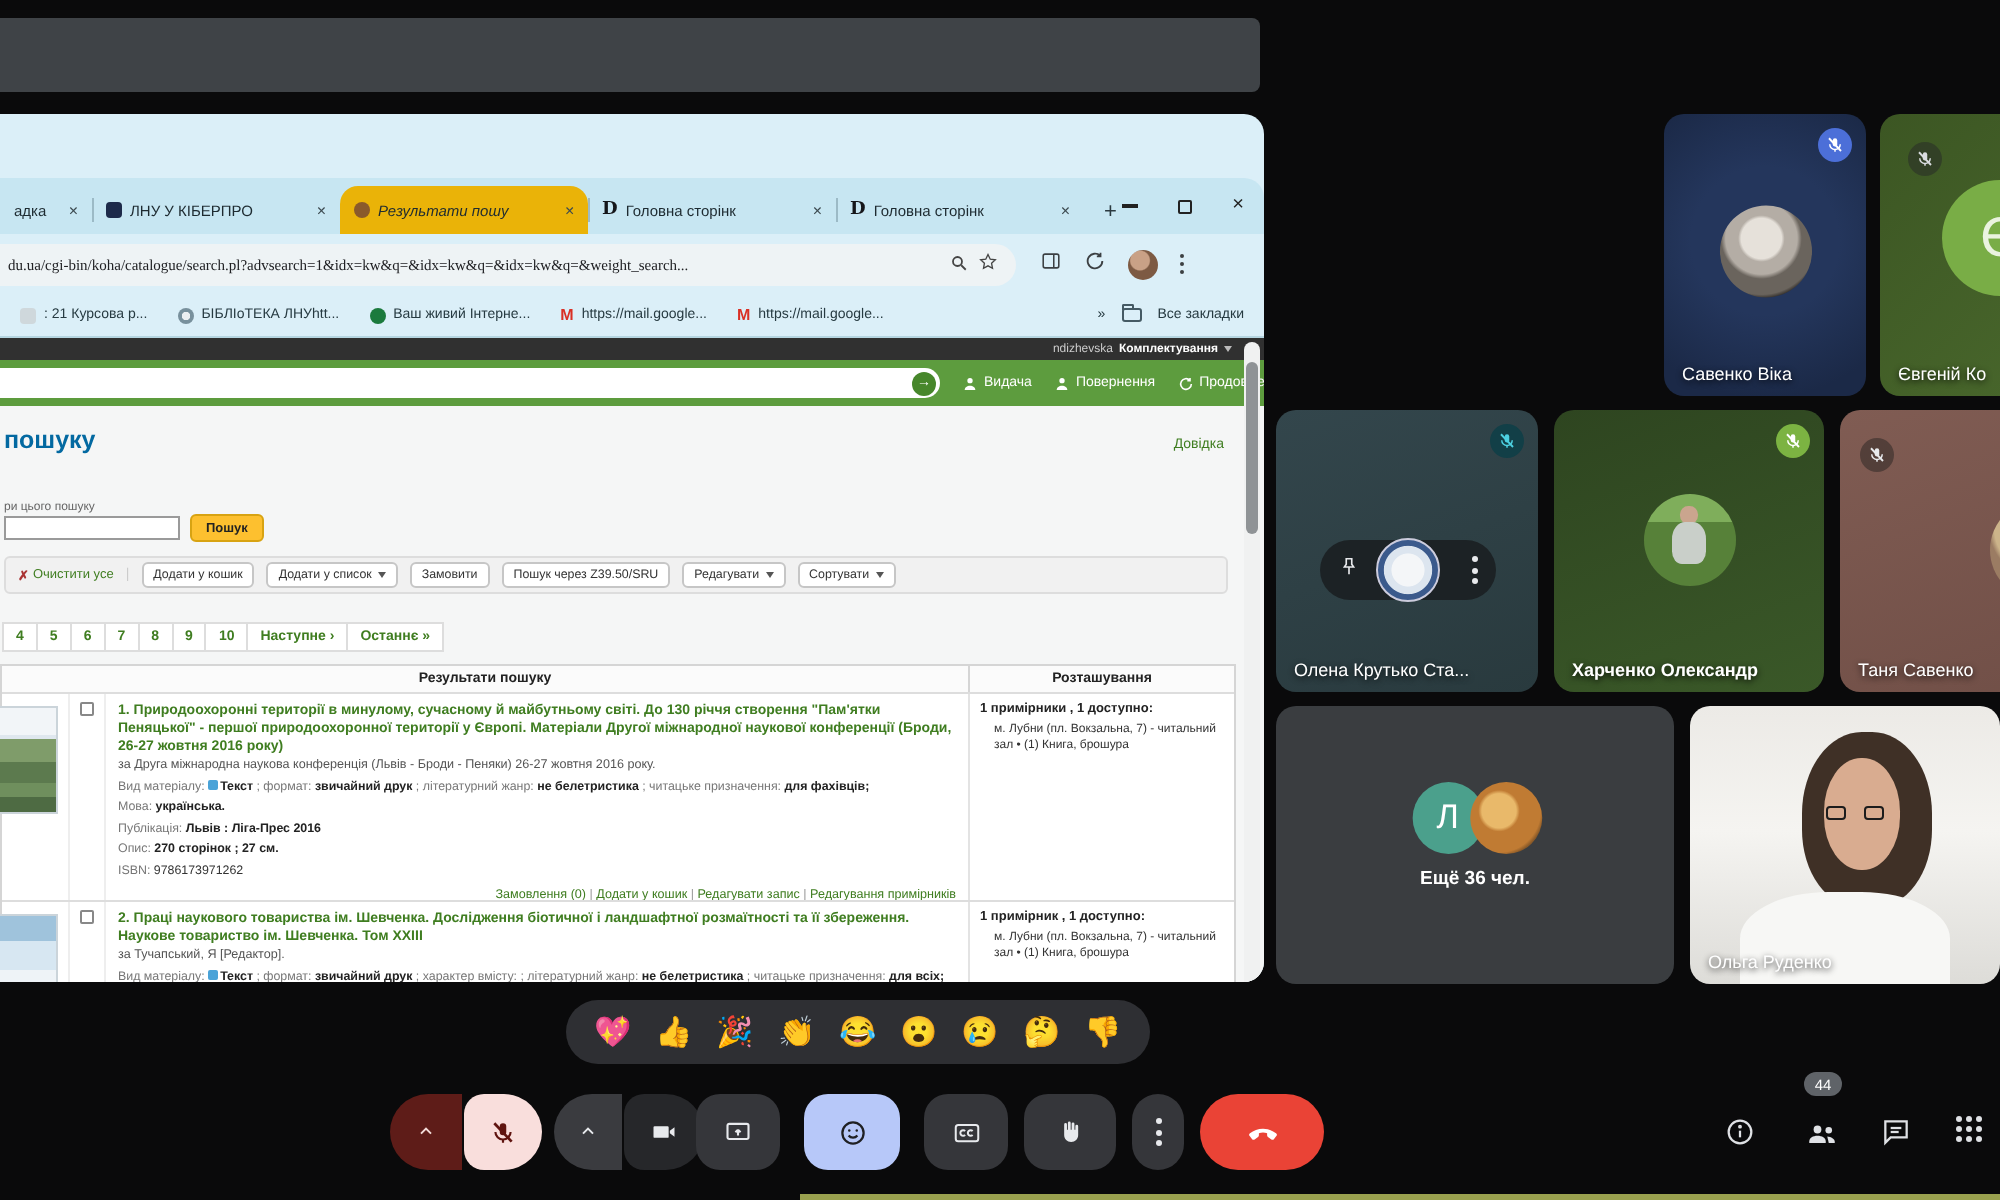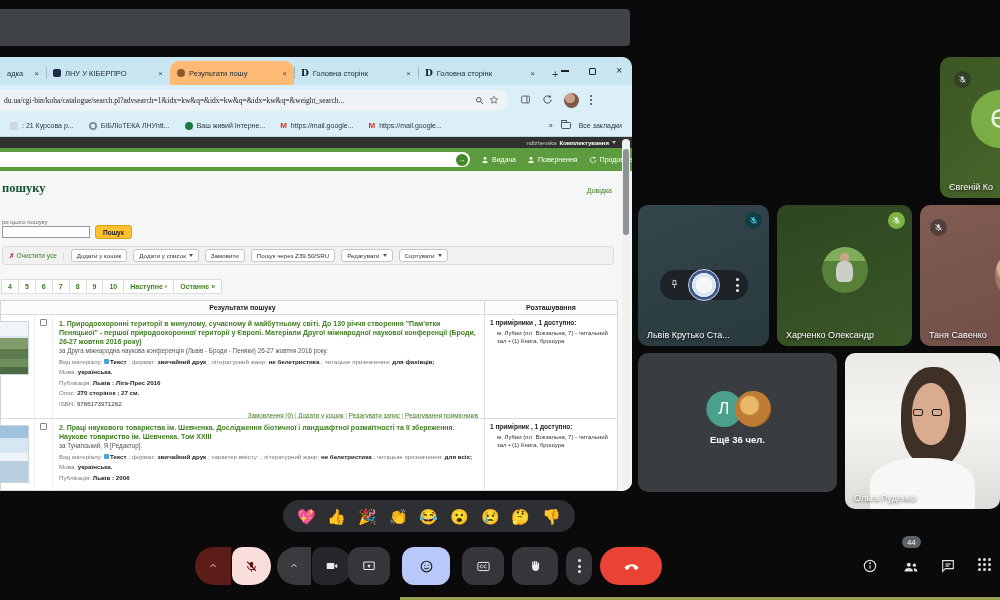--- a/index.html
+++ b/index.html
@@ -5,26 +5,26 @@
   * { margin:0; padding:0; box-sizing:border-box; }
   html,body { background:#000; }
   #stage { position:relative; width:1000px; height:600px; background:#0a0a0b; overflow:hidden;
            font-family:"Liberation Sans", sans-serif; }
 
   
   .desk-strip { position:absolute; left:0; top:9px; width:630px; height:37px; background:#3f4347; border-radius:0 4px 4px 0; }
   .browser { position:absolute; left:0; top:57px; width:632px; height:434px; background:#dbeff8;
              border-radius:0 10px 10px 0; overflow:hidden; }
 
-  .tabstrip { height:28px; background:#c7e6f2; display:flex; align-items:flex-end; position:relative; border-radius:0 10px 0 0; }
+  .tabstrip { height:28px; background:#c7e6f2; display:flex; align-items:flex-end; position:relative; border-radius:0 10px 0 0;margin-top:32px; }
   .tab { height:24px; display:flex; align-items:center; gap:4px; padding:0 7px; font-size:7.5px; color:#1e2b31;
          width:124px; border-radius:9px 9px 0 0; position:relative; }
   .tab .sep { position:absolute; left:0; top:6px; height:12px; width:1px; background:#9cbac6; }
   .tab.partial { width:46px; border-radius:0; }
-  .tab.active { background:#fdba74; }
+  .tab.active { background:#eab308;font-style:italic; }
   .fav { width:8px; height:8px; flex:none; border-radius:2px; }
   .fav.f-lnu { background:#1d2a4a; }
   .fav.f-koha { background:#8a5a2b; border-radius:50%; }
   .favD { font:700 9px "DejaVu Serif", serif; color:#15161a; flex:none; }
   .tab .tx { white-space:nowrap; overflow:hidden; flex:1; }
   .tab .cls { font-size:8px; color:#3c4a50; flex:none; }
   .newtab { font-size:11px; color:#2b3a40; margin:0 0 5px 10px; }
   .winctl { position:absolute; right:10px; top:0; height:28px; display:flex; gap:20px; align-items:center; }
   .wc-min { width:8px; height:1.4px; background:#222; }
   .wc-max { width:7px; height:7px; border:1.2px solid #222; border-radius:1px; }
@@ -54,21 +54,21 @@
   .kuser b { color:#fff; }
   .caret { width:0; height:0; border-left:2.5px solid transparent; border-right:2.5px solid transparent; border-top:3px solid #bbb; }
   .knav { height:23px; background:#5d9c3e; display:flex; align-items:center; gap:11px; }
   .ksearch { width:470px; height:15px; background:#fff; border-radius:0 9px 9px 0; position:relative; flex:none; }
   .ksbtn { position:absolute; right:2px; top:1.5px; width:12px; height:12px; border-radius:50%; background:#47872b; color:#fff;
            font-size:7px; display:flex; align-items:center; justify-content:center; }
   .knav .item { font-size:7px; color:#fff; display:flex; align-items:center; gap:3px; white-space:nowrap; }
 
   .kbody { position:absolute; left:0; top:34px; right:12px; bottom:0; }
   .khelp { position:absolute; right:8px; top:16px; font-size:7px; color:#3f7d20; }
-  .kh1 { position:absolute; left:2px; top:10px; font-size:12.5px; font-weight:bold; color:#14532d;font-family:Liberation Serif, serif; }
+  .kh1 { position:absolute; left:2px; top:10px; font-size:12.5px; font-weight:bold; color:#0369a1; }
   .ksummary { position:absolute; left:2px; top:33px; font-size:7.5px; color:#333; white-space:nowrap; }
   .krefine { position:absolute; left:2px; top:48px; font-size:6px; color:#666; }
   .kinput { position:absolute; left:2px; top:55px; width:88px; height:12px; border:1px solid #9a9a9a; background:#fff; font-size:7px; padding:0 2px; }
   .kbtn { position:absolute; left:95px; top:54px; height:14px; padding:0 7px; background:#fdc02f; border:1px solid #d8a312; border-radius:3px;
           font-size:6.5px; font-weight:bold; color:#222; display:flex; align-items:center; }
   .ktoolbar { position:absolute; left:2px; top:75px; right:6px; height:19px; background:#f1f1f1; border:1px solid #ddd; border-radius:3px;
               display:flex; align-items:center; gap:6px; padding:0 6px; }
   .kclear { font-size:6.5px; color:#3f7d20; display:flex; gap:2px; align-items:center; }
   .kclear .x { color:#a33; font-weight:bold; }
   .ktdiv { color:#ccc; font-size:7px; }
@@ -428,20 +428,32 @@
         </div>
       </div>
 
       <div class="pscroll">
           <div class="pthumb"></div>
         </div>
     </div>
   </div>
 
 
+  <div class="tile t-savenko" style="left:832px;top:57px;width:101px;height:141px;">
+    <div class="av sv-av"></div>
+    <div class="micoff tr" style="background:#4c6fd8;color:#fff;">
+      <svg width="9" height="9" viewBox="0 0 24 24">
+          <rect x="9" y="3" width="6" height="11" rx="3" fill="currentColor"></rect>
+          <path d="M5 11a7 7 0 0 0 14 0" stroke="currentColor" stroke-width="2" fill="none"></path>
+          <line x1="12" y1="18" x2="12" y2="21" stroke="currentColor" stroke-width="2"></line>
+          <line x1="4" y1="3" x2="20" y2="20" stroke="currentColor" stroke-width="2.5"></line>
+        </svg>
+    </div>
+    <div class="tname">Савенко Віка</div>
+  </div>
 
   <div class="tile t-evgen" style="left:940px;top:57px;width:120px;height:141px;">
     <div class="av ev-av">
         <span>Є</span>
       </div>
     <div class="micoff" style="left:14px;top:14px;background:rgba(40,44,40,.55);color:#dadce0;">
       <svg width="9" height="9" viewBox="0 0 24 24">
           <rect x="9" y="3" width="6" height="11" rx="3" fill="currentColor"></rect>
           <path d="M5 11a7 7 0 0 0 14 0" stroke="currentColor" stroke-width="2" fill="none"></path>
           <line x1="12" y1="18" x2="12" y2="21" stroke="currentColor" stroke-width="2"></line>
@@ -465,24 +477,24 @@
     </div>
     <div class="av ol-av"></div>
     <div class="micoff tr" style="background:#123f47;color:#4dd0e1;">
       <svg width="9" height="9" viewBox="0 0 24 24">
           <rect x="9" y="3" width="6" height="11" rx="3" fill="currentColor"></rect>
           <path d="M5 11a7 7 0 0 0 14 0" stroke="currentColor" stroke-width="2" fill="none"></path>
           <line x1="12" y1="18" x2="12" y2="21" stroke="currentColor" stroke-width="2"></line>
           <line x1="4" y1="3" x2="20" y2="20" stroke="currentColor" stroke-width="2.5"></line>
         </svg>
     </div>
-    <div class="tname">Львів Крутько Ста...</div>
-  </div>
-
-  <div class="tile t-kharchenko" style="left:777px;top:205px;width:135px;height:141px;">
+    <div class="tname">Олена Крутько Ста...</div>
+  </div>
+
+  <div class="tile t-kharchenko" style="left:777px;top:205px;width:135px;height:141px;font-weight:bold;">
     <div class="av kh-av">
         <div class="kh-head"></div>
         <div class="kh-fig"></div>
       </div>
     <div class="micoff tr" style="background:#7cb342;color:#fff;">
       <svg width="9" height="9" viewBox="0 0 24 24">
           <rect x="9" y="3" width="6" height="11" rx="3" fill="currentColor"></rect>
           <path d="M5 11a7 7 0 0 0 14 0" stroke="currentColor" stroke-width="2" fill="none"></path>
           <line x1="12" y1="18" x2="12" y2="21" stroke="currentColor" stroke-width="2"></line>
           <line x1="4" y1="3" x2="20" y2="20" stroke="currentColor" stroke-width="2.5"></line>
@@ -505,21 +517,21 @@
   </div>
 
   <div class="tile t-more" style="left:638px;top:353px;width:199px;height:139px;">
     <div class="av mr-av1">
         <span>Л</span>
       </div>
     <div class="av mr-av2"></div>
     <div class="mr-label">Ещё 36 чел.</div>
   </div>
 
-  <div class="tile t-olga" style="left:845px;top:353px;width:155px;height:156px;">
+  <div class="tile t-olga" style="left:845px;top:353px;width:155px;height:139px;">
     <div class="og-hair"></div>
     <div class="og-face"></div>
     <div class="og-gl l"></div>
     <div class="og-gl r"></div>
     <div class="og-shirt"></div>
     <div class="tname" style="color:#fff;">Ольга Руденко</div>
   </div>
 
   <div class="emoji-bar">
     <span>💖</span>

